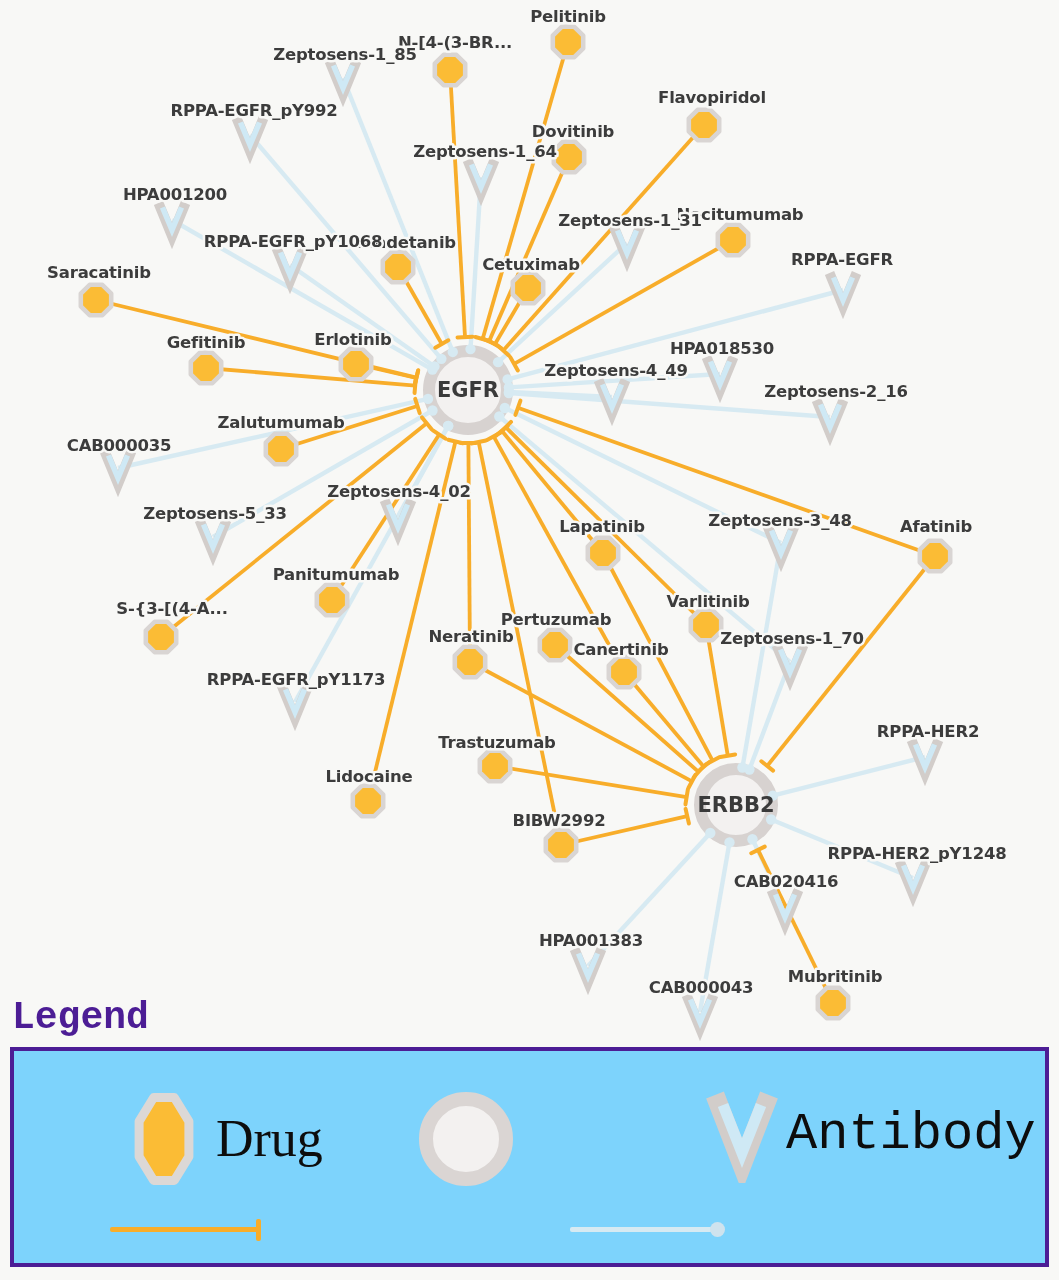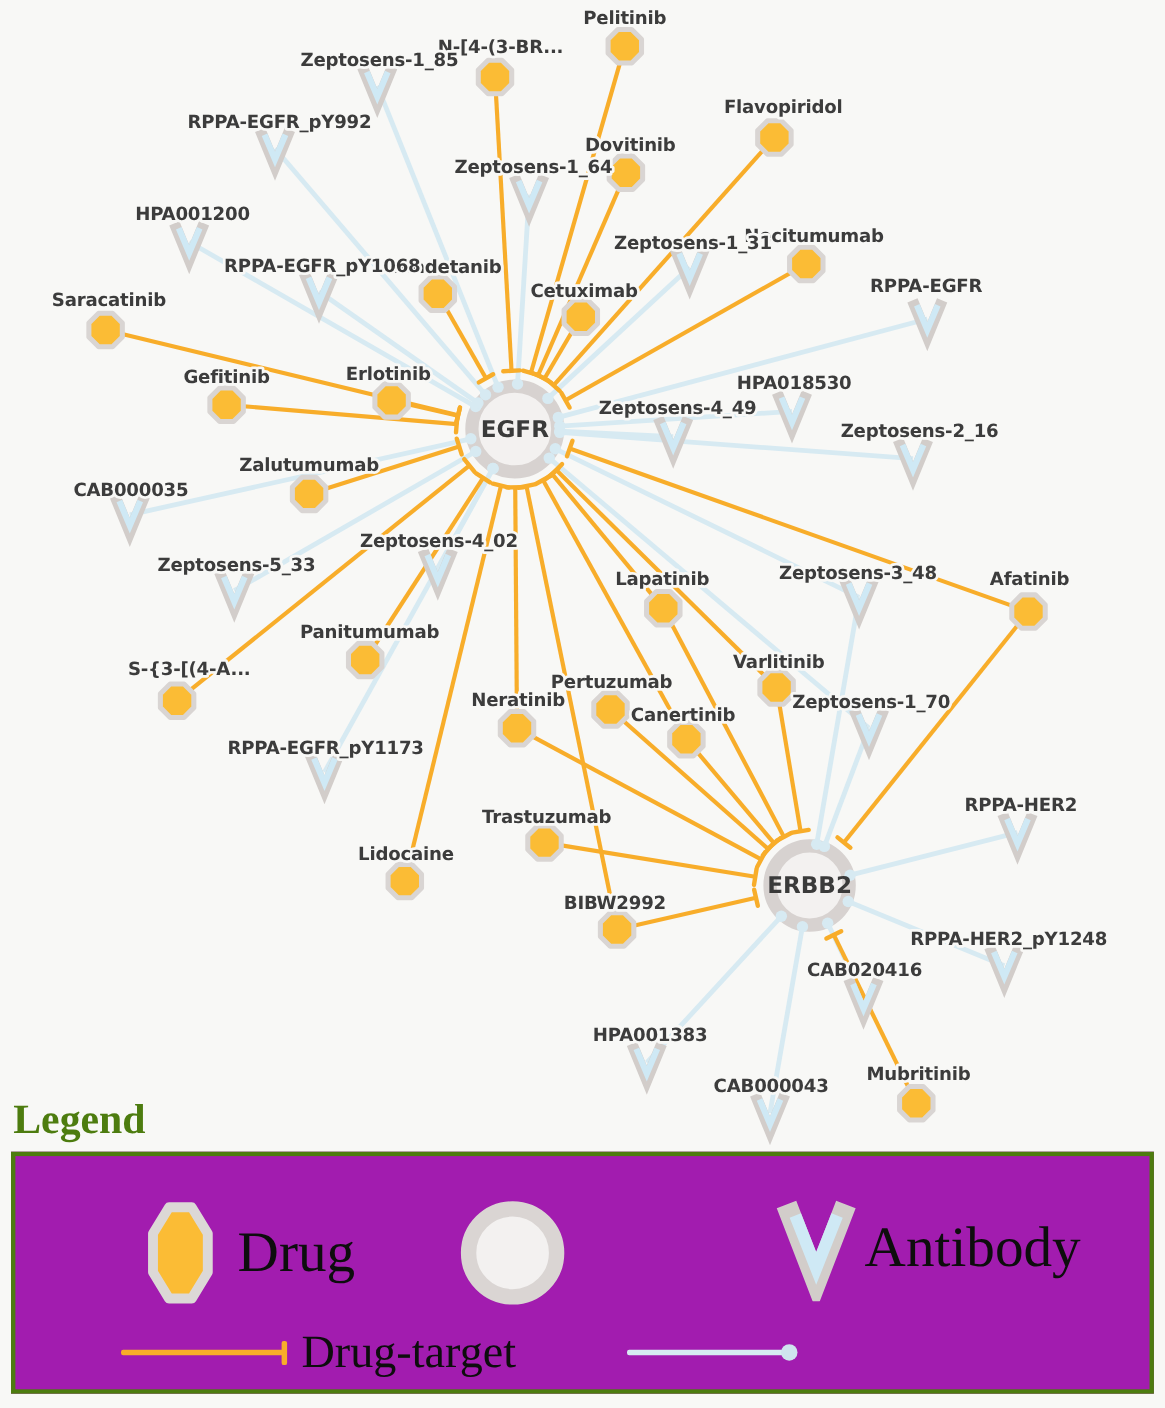--- a/index.html
+++ b/index.html
@@ -2,24 +2,24 @@
 <html><head>
 <meta charset="utf-8">
 <style>
   html,body{margin:0;padding:0;}
   body{font-family:"DejaVu Sans", sans-serif;}
   #stage{position:relative;width:1059px;height:1280px;background:#f8f8f6;overflow:hidden;}
   #network{position:absolute;left:0;top:0;}
   .nlbl{font-family:"DejaVu Sans",sans-serif;font-weight:bold;font-size:16.5px;fill:#3c3c3c;
         paint-order:stroke;stroke:#f8f8f6;stroke-width:5px;stroke-linejoin:round;text-anchor:middle;letter-spacing:-0.2px;}
   .glbl{font-family:"DejaVu Sans",sans-serif;font-weight:bold;font-size:21px;fill:#3a3a3a;text-anchor:middle;}
-  .legend-title{position:absolute;left:12px;top:996px;font-family:Liberation Serif, serif;
-        font-weight:bold;font-size:38px;color:#4d7c0f;}
+  .legend-title{position:absolute;left:12px;top:996px;font-family:Liberation Mono, monospace;
+        font-weight:bold;font-size:38px;color:#4c1d95;}
   .legend-box{position:absolute;left:10px;top:1047px;width:1031px;height:212px;
-        border:4px solid #4d7c0f;background:#a21caf;}
+        border:4px solid #4c1d95;background:#7dd3fc;}
   .licon{position:absolute;}
   .ltext{position:absolute;font-family:"Liberation Serif",serif;font-size:52px;color:#0d0d0d;line-height:1;}
   .ltext2{position:absolute;font-family:"Liberation Serif",serif;font-size:42px;color:#0d0d0d;line-height:1;}
   .lline{position:absolute;height:5px;border-radius:2px;}
   .ltee{position:absolute;width:5px;height:22px;border-radius:2px;}
   .ldot{position:absolute;width:15px;height:15px;border-radius:50%;}
 </style>
 </head>
 <body>
 
@@ -308,22 +308,21 @@
     <span class="ltext" style="left:202px;top:62px;">Drug</span>
 
     <svg class="licon" style="left:400px;top:36px;" width="104" height="104" viewBox="-52 -52 104 104">
       <circle cx="0" cy="0" r="40" fill="#f3f1f0" stroke="#dad5d3" stroke-width="14"></circle>
     </svg>
 
     <svg class="licon" style="left:678px;top:28px;" width="100" height="104" viewBox="-50 -52 100 104">
       <path d="M -27 -36 L 0 34 L 27 -36" fill="none" stroke="#d2cdca" stroke-width="19"></path>
       <path d="M -19 -26 L 0 22 L 19 -26" fill="none" stroke="#cfe9f5" stroke-width="11"></path>
     </svg>
-    <span class="ltext" style="left:772px;top:58px;">Antibody</span>
+    <span class="ltext" style="left:772px;top:58px;font-family:Liberation Mono, monospace;">Antibody</span>
 
     <div class="lline" style="left:96px;top:176px;width:148px;background:#f8ad2a;"></div>
     <div class="ltee" style="left:242px;top:168px;background:#f8ad2a;"></div>
-    <span class="ltext2" style="left:260px;top:158px;">Drug-target</span>
 
     <div class="lline" style="left:556px;top:176px;width:142px;background:#d7eaf2;"></div>
     <div class="ldot" style="left:696px;top:171px;background:#cfe3ee;"></div>
   </div>
 </div>
 
 </body></html>

